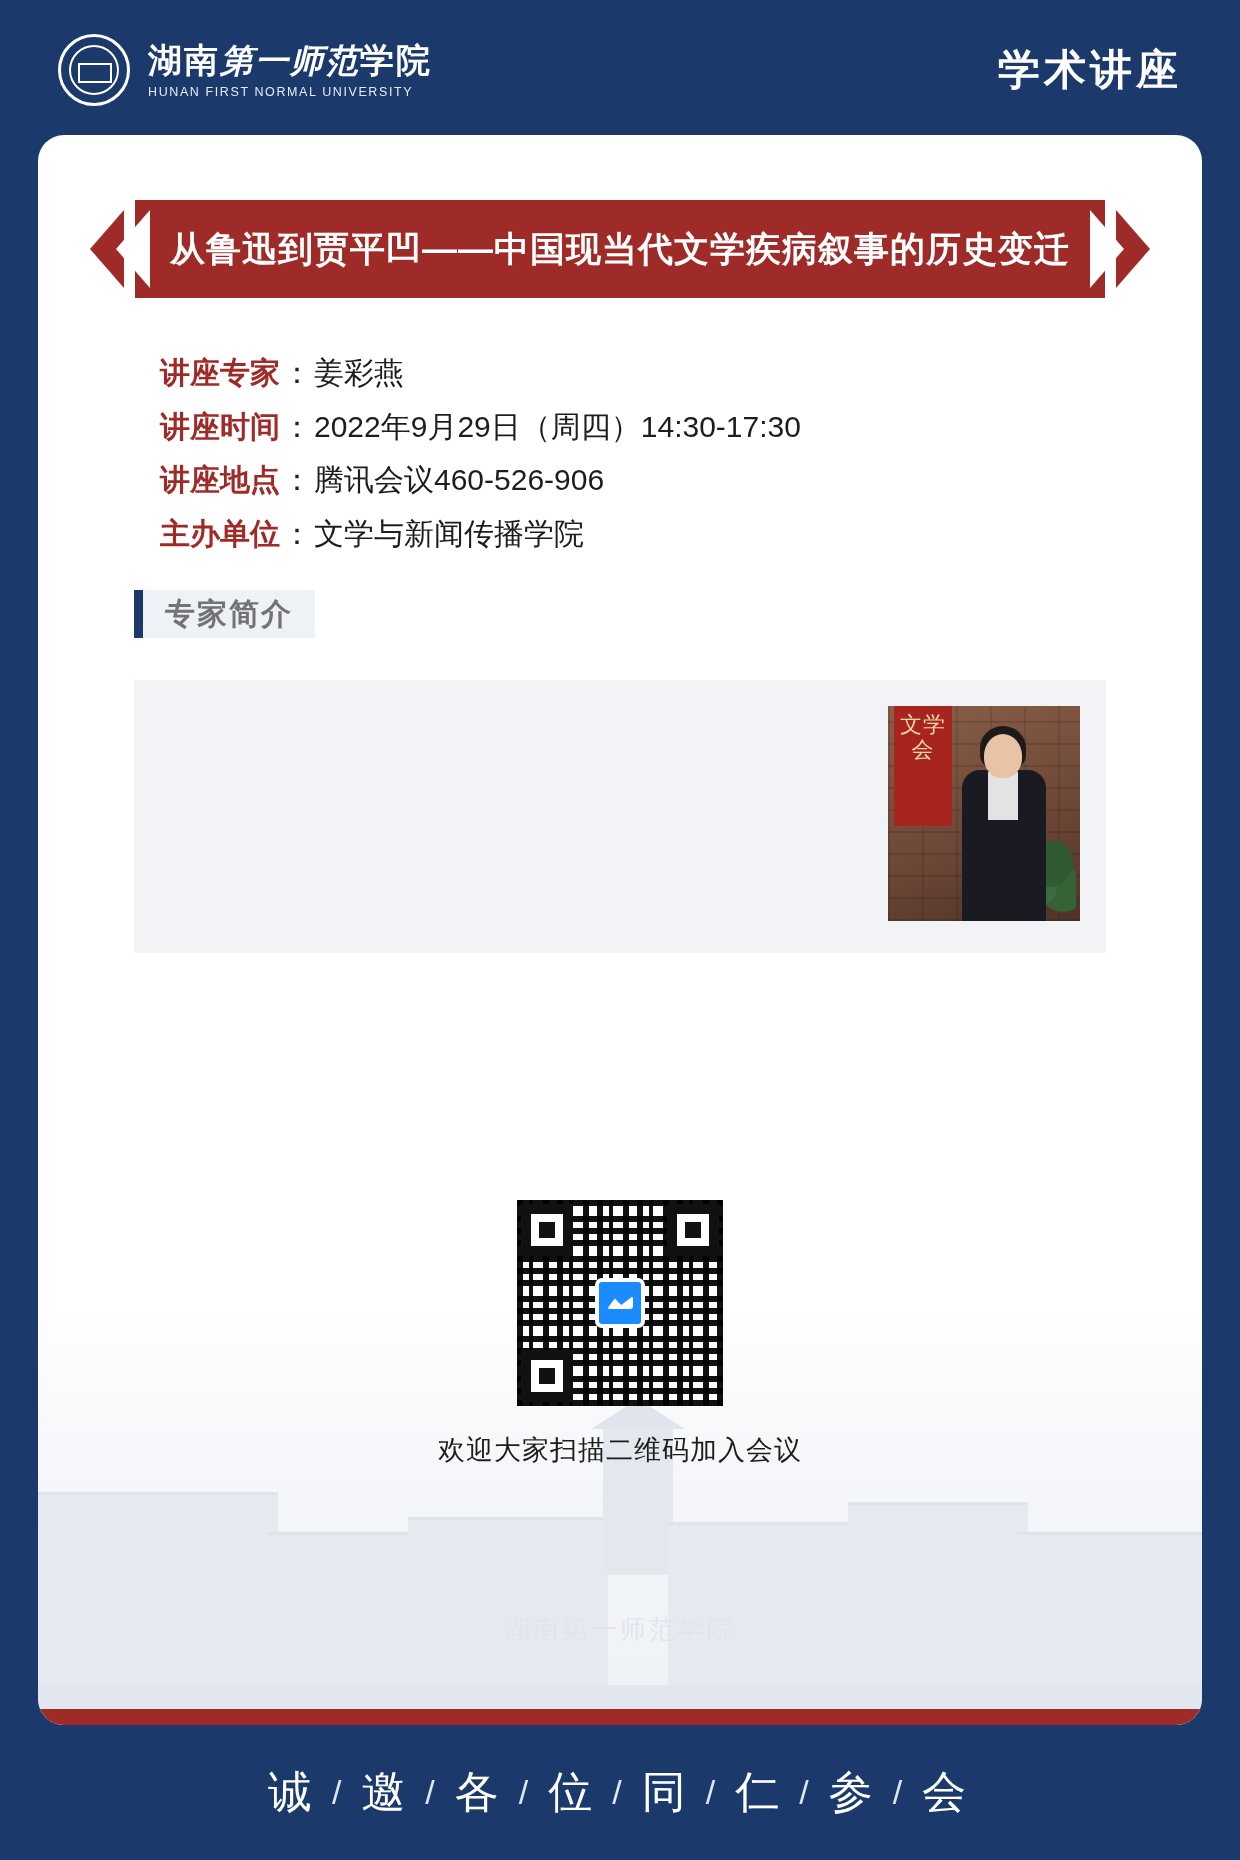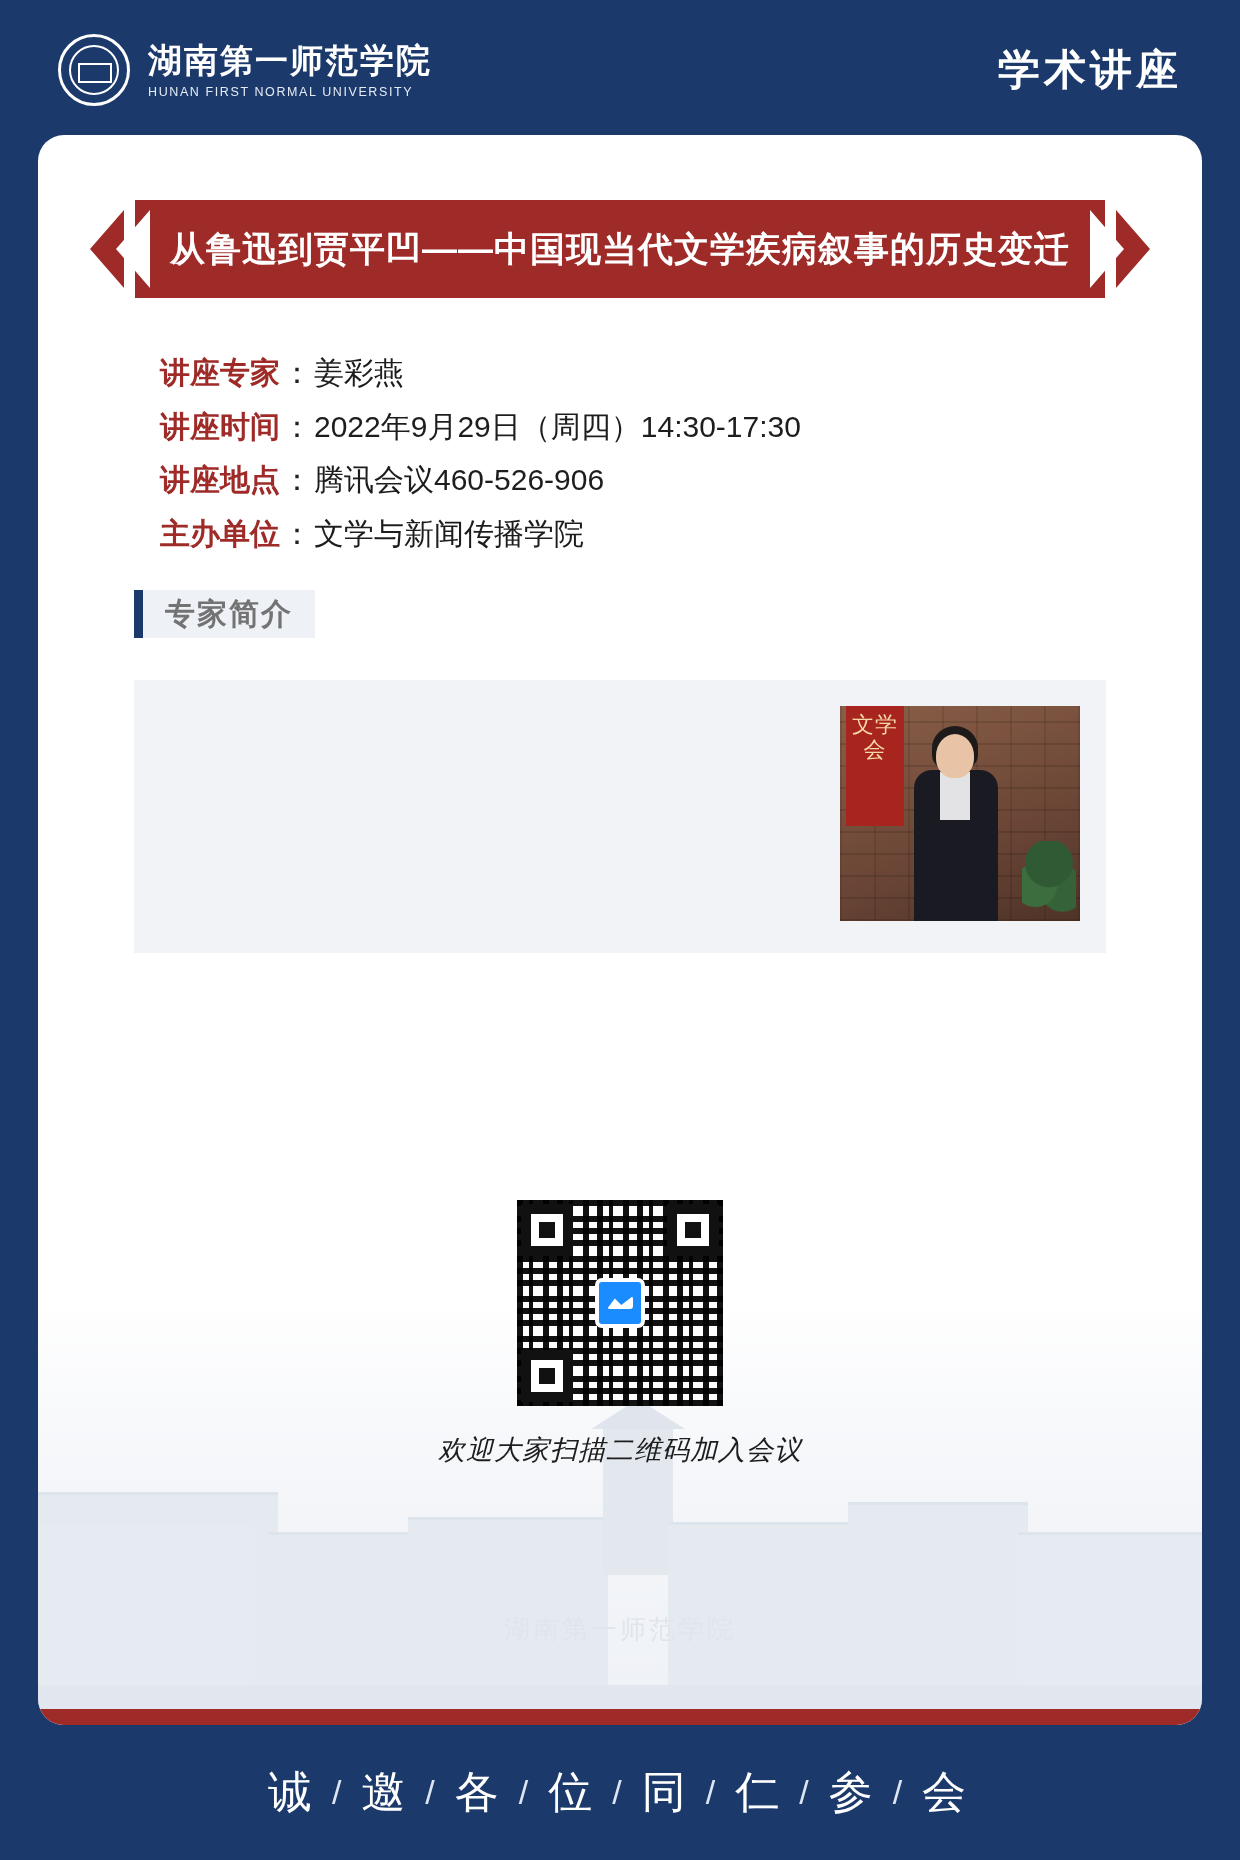--- a/index.html
+++ b/index.html
@@ -65,20 +65,21 @@
   .brand-cn {
     color: #ffffff;
     font-size: 34px;
     letter-spacing: 2px;
     font-weight: 700;
     line-height: 1.15;
     white-space: nowrap;
   }
   .brand-cn .script {
     font-family: "Liberation Serif", "DejaVu Serif", serif;
+    font-style: italic;
     font-size: 33px;
   }
   .brand-en {
     color: #e6ecf6;
     font-size: 12.5px;
     letter-spacing: 1.6px;
     margin-top: 5px;
     white-space: nowrap;
   }
   .header-title {
@@ -265,21 +266,20 @@
     letter-spacing: 0.3px;
   }
   .portrait {
     float: right;
     width: 192px;
     height: 215px;
     margin: 4px 0 6px 14px;
     position: relative;
     overflow: hidden;
     background: #6d4a3a;
-    padding-left: 48px;
   }
   .portrait .wall {
     position: absolute; inset: 0;
     background:
       repeating-linear-gradient(0deg, rgba(0,0,0,.12) 0 2px, rgba(255,255,255,0) 2px 22px),
       repeating-linear-gradient(90deg, rgba(0,0,0,.10) 0 2px, rgba(255,255,255,0) 2px 34px),
       linear-gradient(160deg, #8a5f48 0%, #6b4636 60%, #4e3327 100%);
   }
   .portrait .banner {
     position: absolute;
@@ -330,21 +330,20 @@
     background: #e3e3e6;
   }
 
   
   .qr-wrap {
     position: absolute;
     top: 1065px;
     left: 0;
     width: 1164px;
     text-align: center;
-    font-style: italic;
   }
   .qr {
     width: 206px;
     height: 206px;
     margin: 0 auto;
     background-color: #ffffff;
     position: relative;
     background-image:
       repeating-linear-gradient(90deg, #111 0 6px, #fff 6px 12px, #111 12px 16px, #fff 16px 26px, #111 26px 32px, #fff 32px 40px),
       repeating-linear-gradient(0deg, #111 0 6px, #fff 6px 12px, #111 12px 18px, #fff 18px 24px, #111 24px 30px, #fff 30px 40px);

